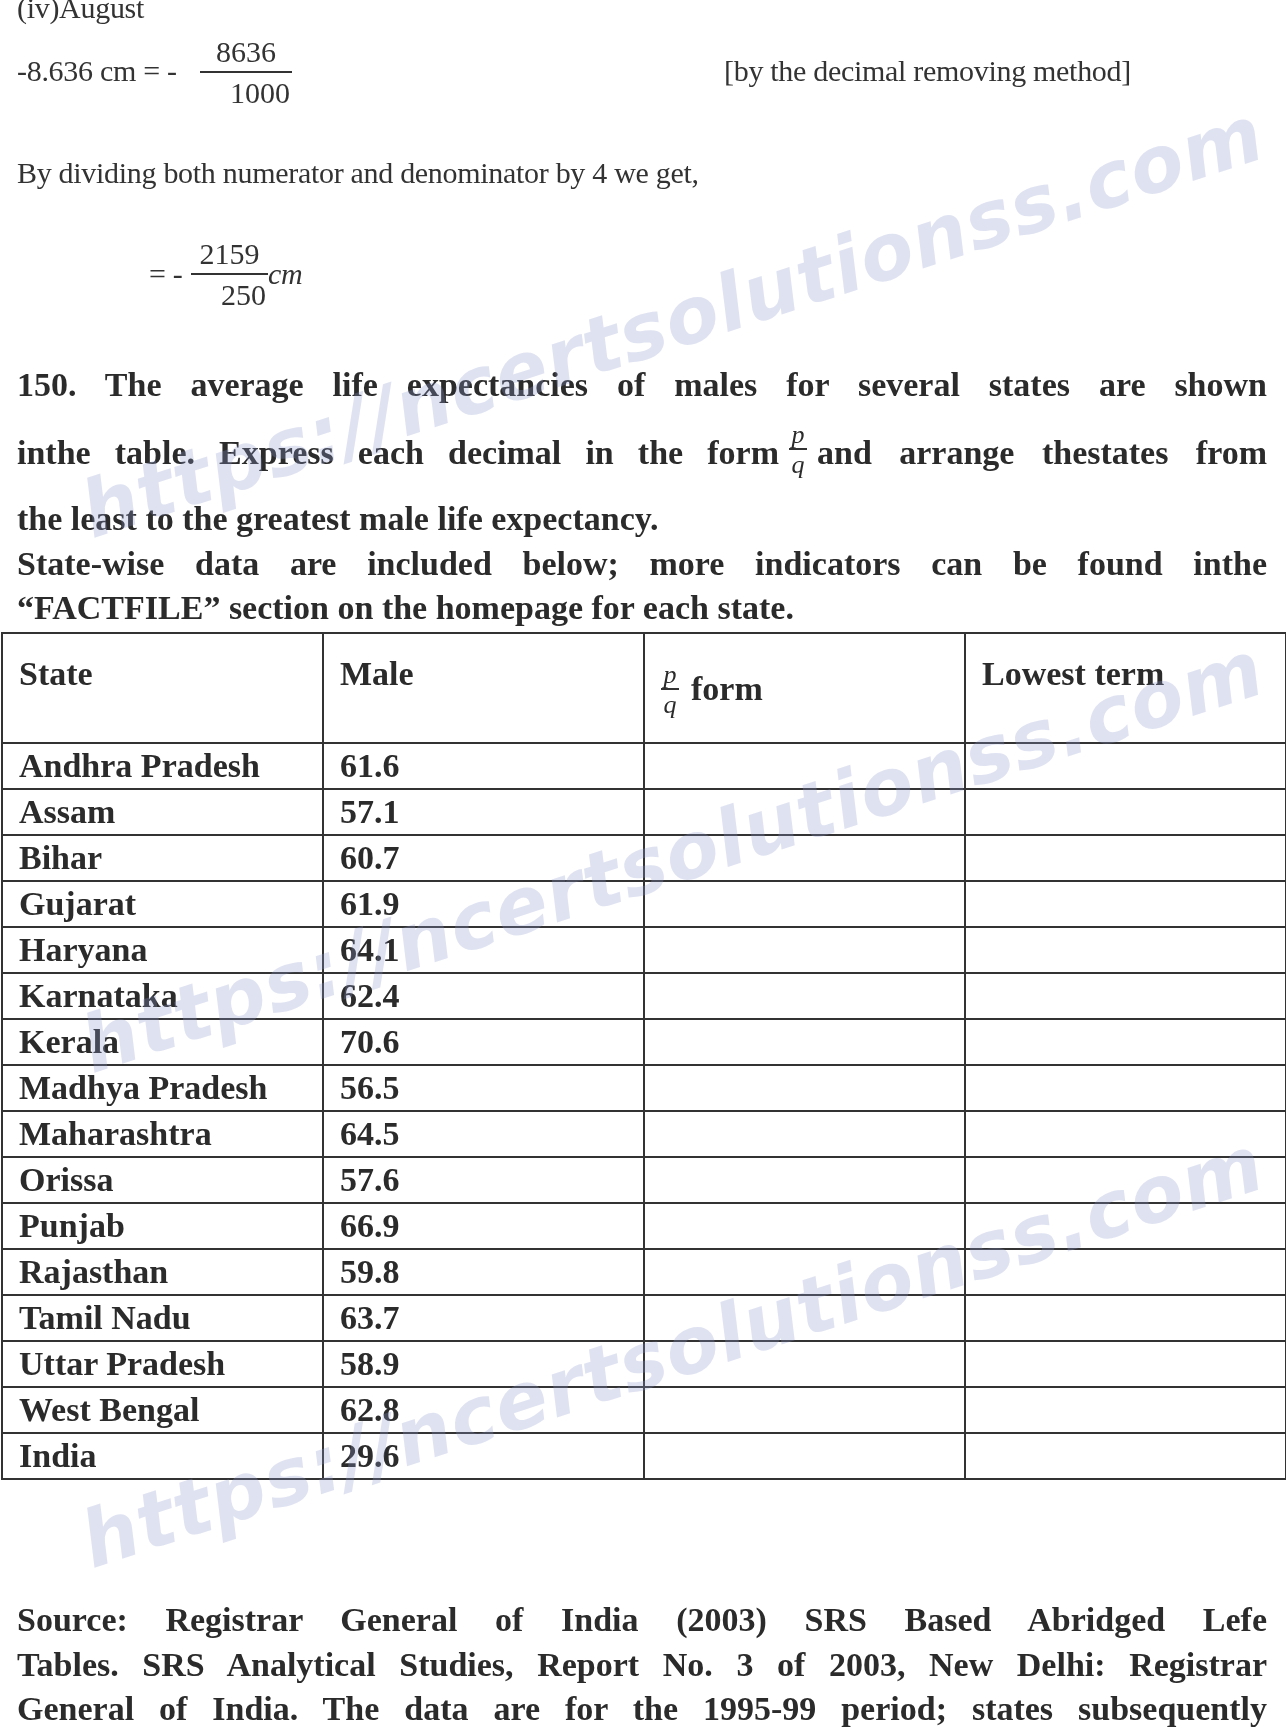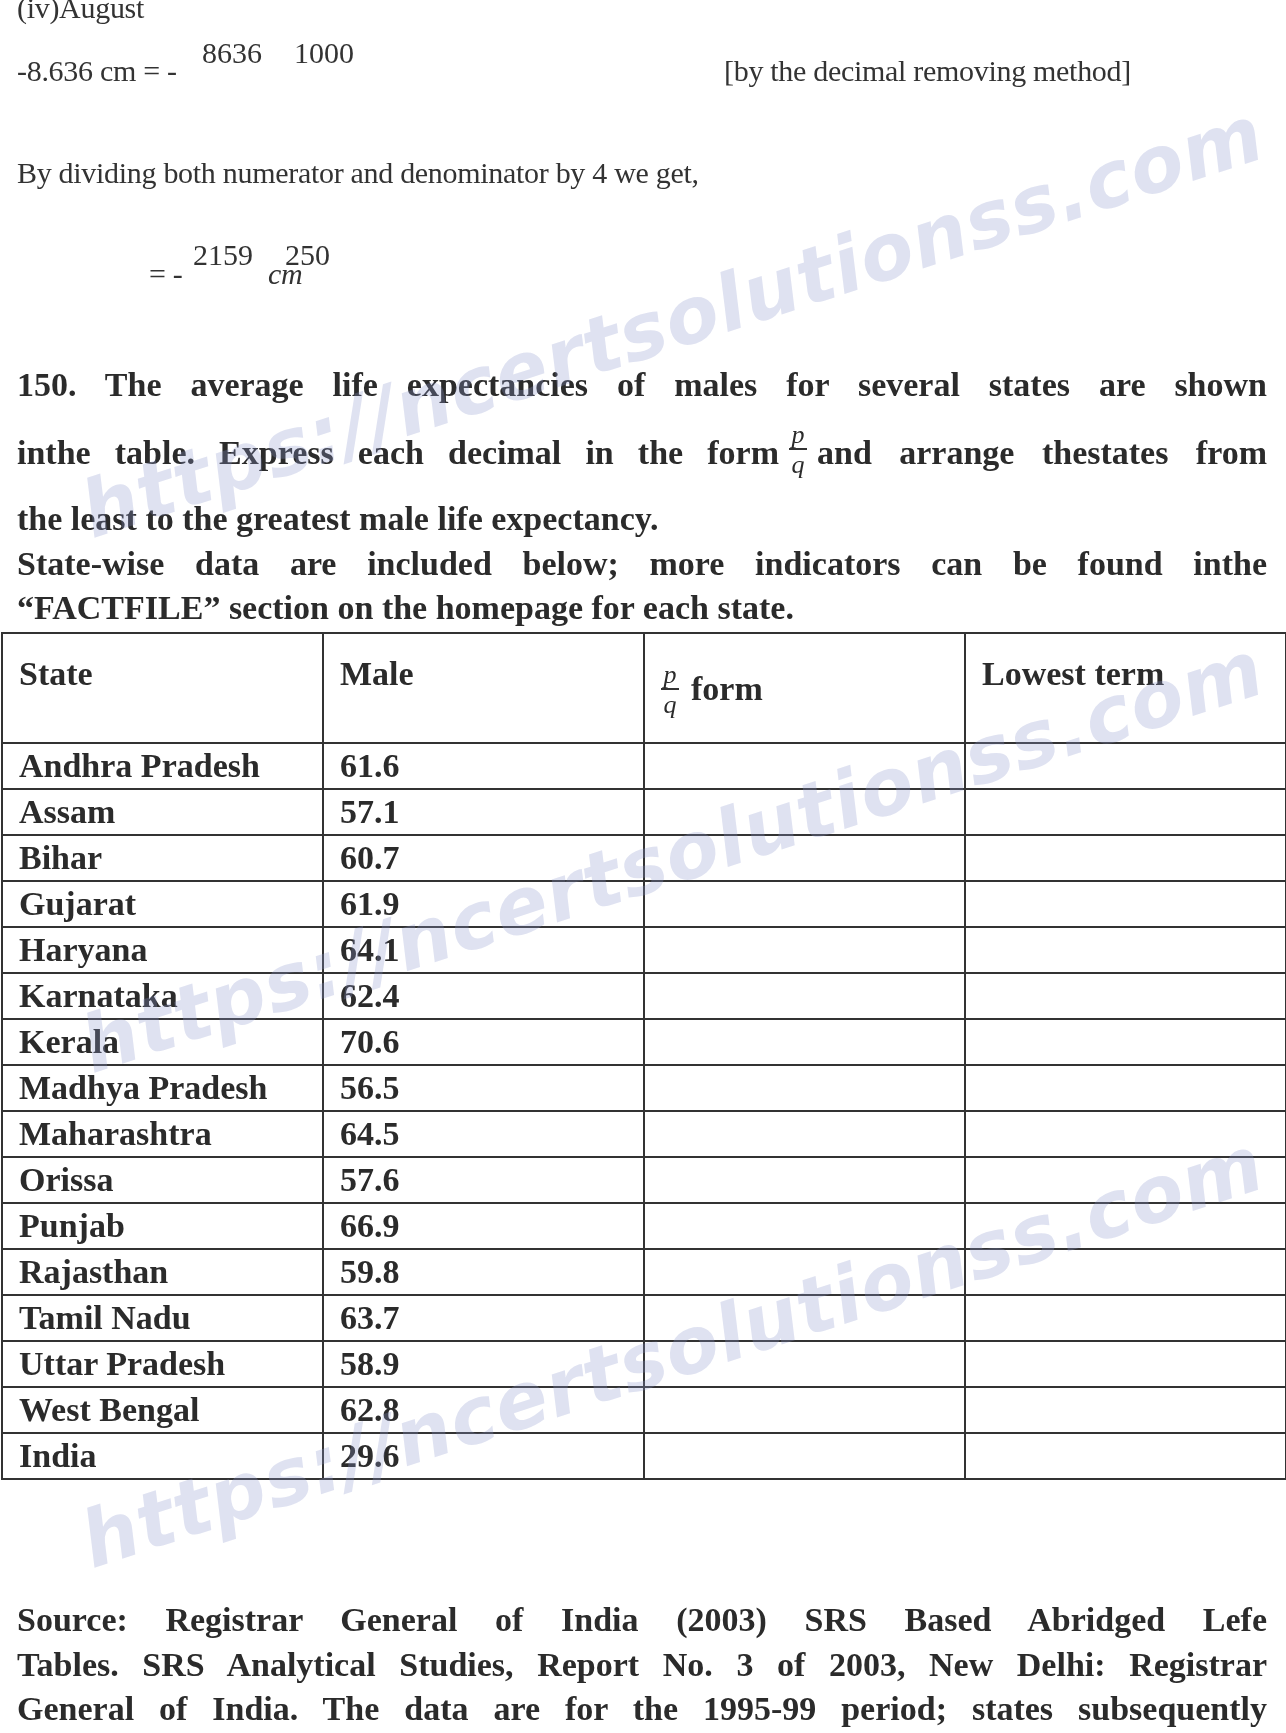--- a/index.html
+++ b/index.html
@@ -2,21 +2,21 @@
 <html><head>
 <meta charset="utf-8">
 <style>
   html, body { margin: 0; padding: 0; background: #ffffff; }
   body {
     width: 1286px; height: 1733px; position: relative; overflow: hidden;
     font-family: "Liberation Serif", "DejaVu Serif", serif; color: #2a2a2a;
   }
   .abs { position: absolute; }
   .reg { font-size: 30px; font-weight: normal; color: #333; letter-spacing: -0.3px; }
-  .frac { position: absolute; display: inline-flex; align-items: center; font-size: 30px; color: #333; }
+  .frac { position: absolute; display: inline-flex; flex-direction: column; align-items: center; font-size: 30px; color: #333; }
   .frac .num { line-height: 38px; padding: 0 2px; }
   .frac .bar { height: 2px; background: #333; align-self: stretch; }
   .frac .den { line-height: 40px; padding: 0 2px; margin-left: 28px; }
   .bold { font-weight: bold; font-size: 34px; color: #2b2b2b; }
   .q-line { position: absolute; left: 17px; width: 1250px; text-align: justify; text-align-last: justify; white-space: nowrap; }
   .q-line.last { text-align-last: left; }
   .pq { display: inline-flex; flex-direction: column; align-items: center; vertical-align: middle; font-style: italic; font-weight: normal; font-size: 26px; margin: 0 10px; position: relative; top: -2px; }
   .pq .n { line-height: 26px; }
   .pq .b { height: 2px; background: #333; align-self: stretch; width: 18px; }
   .pq .d { line-height: 30px; }

